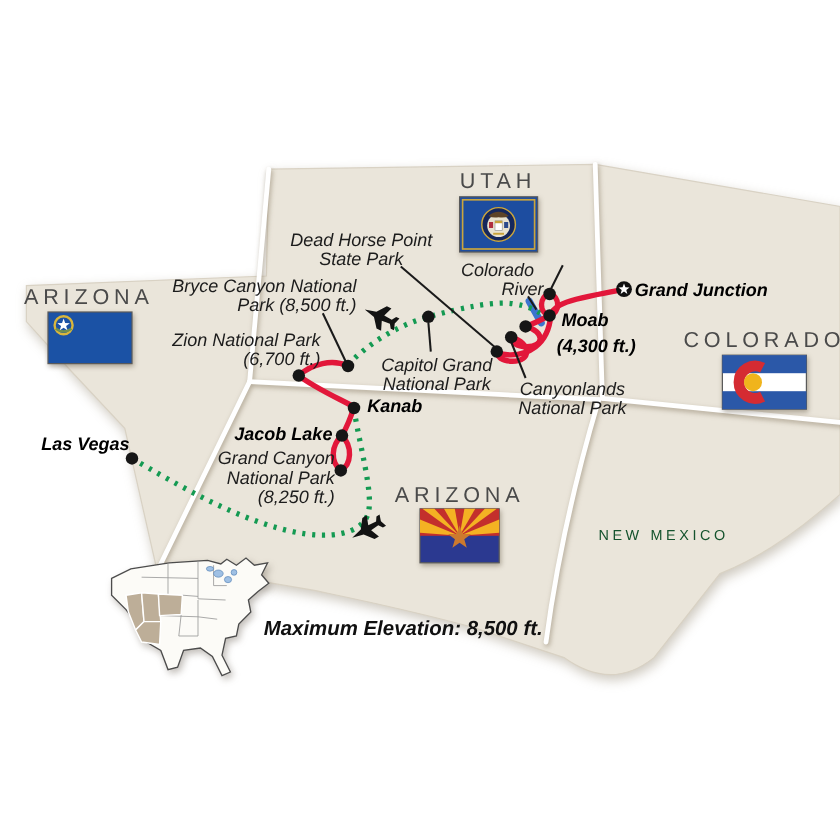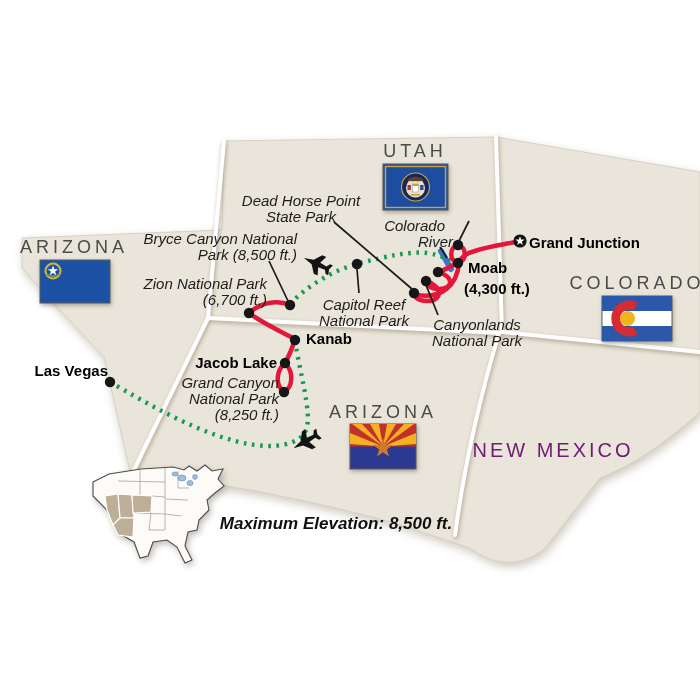--- a/index.html
+++ b/index.html
@@ -4,22 +4,22 @@
 <style>
   html,body{margin:0;padding:0;}
   body{width:700px;height:700px;position:relative;background:#ffffff;overflow:hidden;
        font-family:"Liberation Sans",sans-serif;}
   #stage{position:absolute;left:0;top:0;width:700px;height:584px;}
   svg{position:absolute;left:0;top:0;}
   .lbl{position:absolute;white-space:nowrap;line-height:1;}
   .c{transform:translateX(-50%);}
   .r{transform:translateX(-100%);}
   .state{font-size:18px;letter-spacing:4px;color:#4a4a4a;}
-  .state-sm{font-size:20px;letter-spacing:3px;color:#701a75;}
-  .town{font-weight:bold;font-size:15px;color:#000;}
+  .state-sm{font-size:12px;letter-spacing:3px;color:#14532d;}
+  .town{font-weight:bold;font-size:15px;color:#000;font-style:italic;}
   .park{font-style:italic;font-size:15px;color:#1c1c1c;}
   .foot{font-style:italic;font-weight:bold;font-size:17px;color:#101010;}
   .land-shadow{filter:drop-shadow(2px 4px 5px rgba(125,112,88,.38));}
   .border-shadow{filter:drop-shadow(1.5px 2px 2px rgba(125,112,88,.55));}
   .flag-shadow{filter:drop-shadow(1px 2px 2px rgba(90,80,60,.45));}
   .inset-shadow{filter:drop-shadow(2px 3px 3px rgba(80,70,55,.35));}
 </style>
 </head>
 <body>
 
@@ -193,21 +193,21 @@
   <div class="lbl town r" style="left:277px;top:355px">Jacob Lake</div>
 
   <div class="lbl park c" style="left:301px;top:193px">Dead Horse Point</div>
   <div class="lbl park c" style="left:301px;top:209px">State Park</div>
   <div class="lbl park r" style="left:445px;top:218px">Colorado</div>
   <div class="lbl park r" style="left:453px;top:234px">River</div>
   <div class="lbl park r" style="left:297px;top:231px">Bryce Canyon National</div>
   <div class="lbl park r" style="left:297px;top:247px">Park (8,500 ft.)</div>
   <div class="lbl park r" style="left:267px;top:276px">Zion National Park</div>
   <div class="lbl park r" style="left:267px;top:292px">(6,700 ft.)</div>
-  <div class="lbl park c" style="left:364px;top:297px">Capitol Reef</div>
+  <div class="lbl park c" style="left:364px;top:297px">Capitol Grand</div>
   <div class="lbl park c" style="left:364px;top:313px">National Park</div>
   <div class="lbl park c" style="left:477px;top:317px">Canyonlands</div>
   <div class="lbl park c" style="left:477px;top:333px">National Park</div>
   <div class="lbl park r" style="left:279px;top:375px">Grand Canyon</div>
   <div class="lbl park r" style="left:279px;top:391px">National Park</div>
   <div class="lbl park r" style="left:279px;top:407px">(8,250 ft.)</div>
 
   <div class="lbl foot c" style="left:336px;top:515px">Maximum Elevation: 8,500 ft.</div>
 </div>
 

